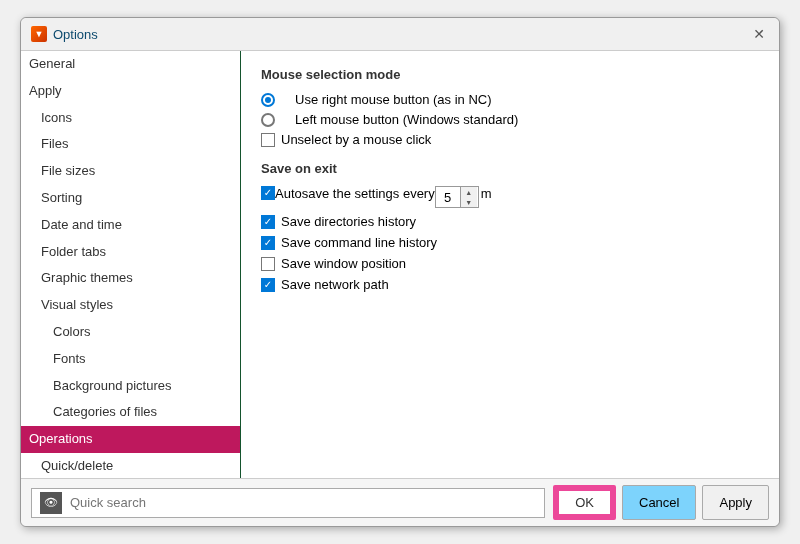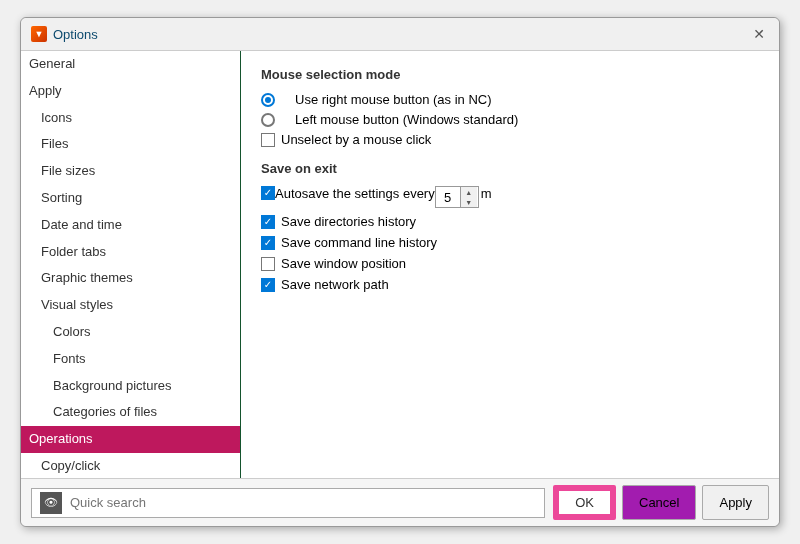--- a/index.html
+++ b/index.html
@@ -236,21 +236,21 @@
     }
     .footer-buttons {
       display: flex;
       gap: 6px;
       margin-left: auto;
     }
     .btn {
       padding: 4px 16px;
       font-size: 13px;
       border: 1px solid #aaa;
-      background: #a21caf;
+      background: #7dd3fc;
       cursor: pointer;
       border-radius: 2px;
       min-width: 60px;
     }
     .btn-ok {
       border: 6px solid #ec4899;
       background: white;
       color: #333;
     }
     .btn-apply {
@@ -283,21 +283,21 @@
         <div class="sidebar-item indent1">Sorting</div>
         <div class="sidebar-item indent1">Date and time</div>
         <div class="sidebar-item indent1">Folder tabs</div>
         <div class="sidebar-item indent1">Graphic themes</div>
         <div class="sidebar-item indent1">Visual styles</div>
         <div class="sidebar-item indent2">Colors</div>
         <div class="sidebar-item indent2">Fonts</div>
         <div class="sidebar-item indent2">Background pictures</div>
         <div class="sidebar-item indent2">Categories of files</div>
         <div class="sidebar-item selected">Operations</div>
-        <div class="sidebar-item indent1">Copy/click</div>
+        <div class="sidebar-item indent1">Quick/delete</div>
         <div class="sidebar-item indent1">Quick search</div>
       </div>
 
     <div class="main-content">
       <div class="section-title">Mouse selection mode</div>
 
       <div class="radio-group">
         <div class="radio-option">
           <div class="radio-circle checked"></div>
           <span>Use right mouse button (as in NC)</span>

